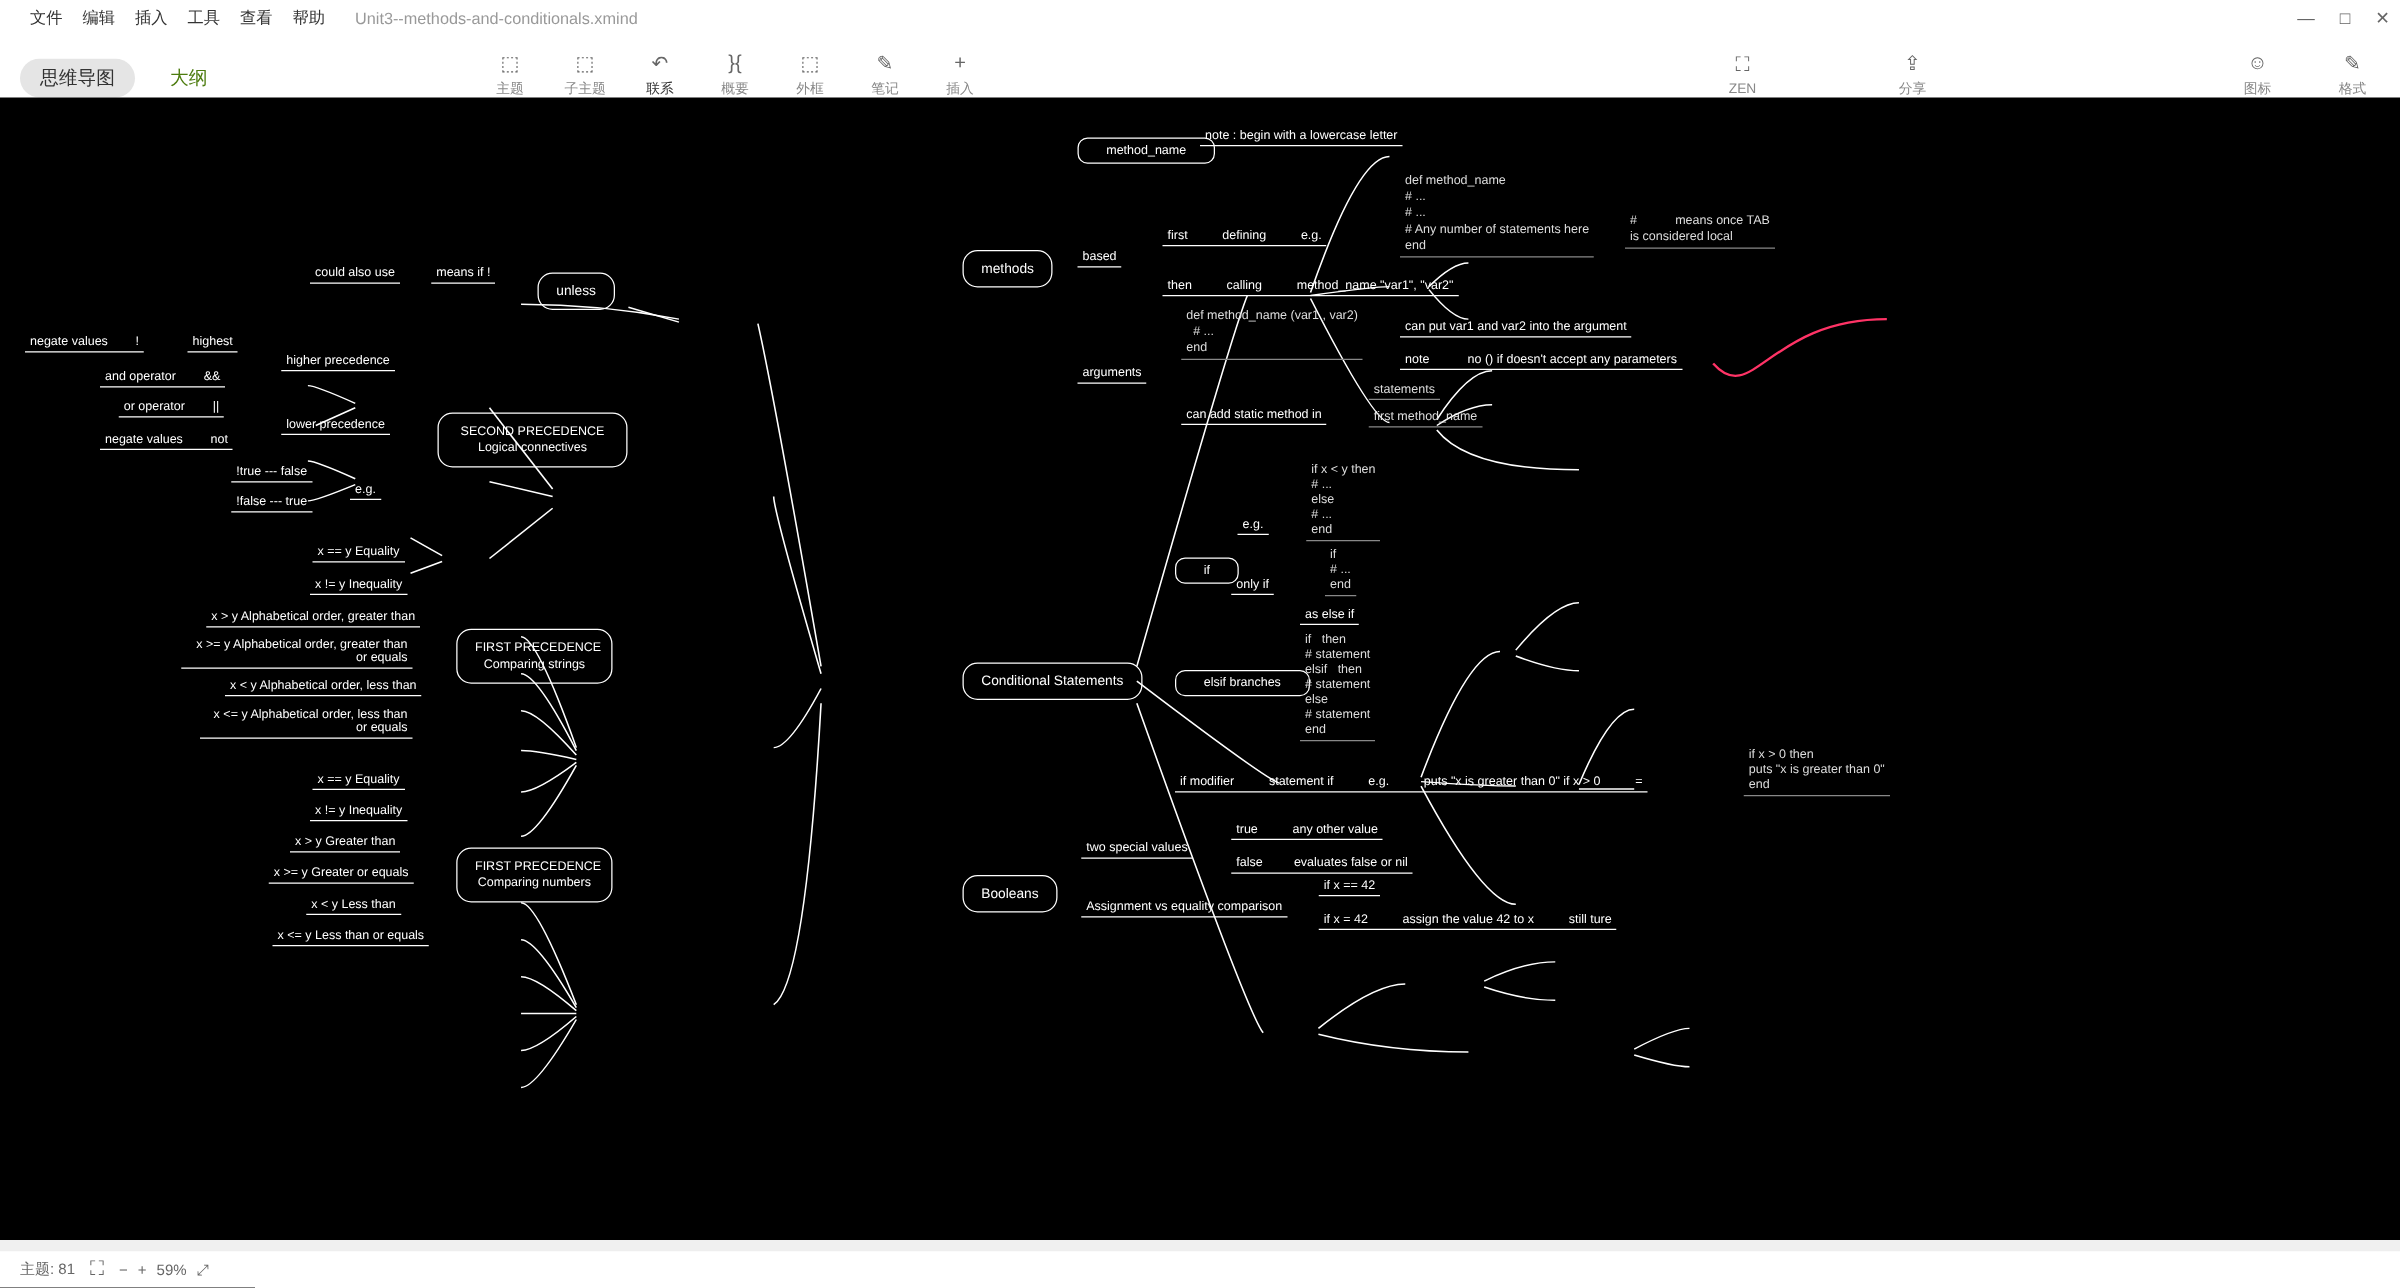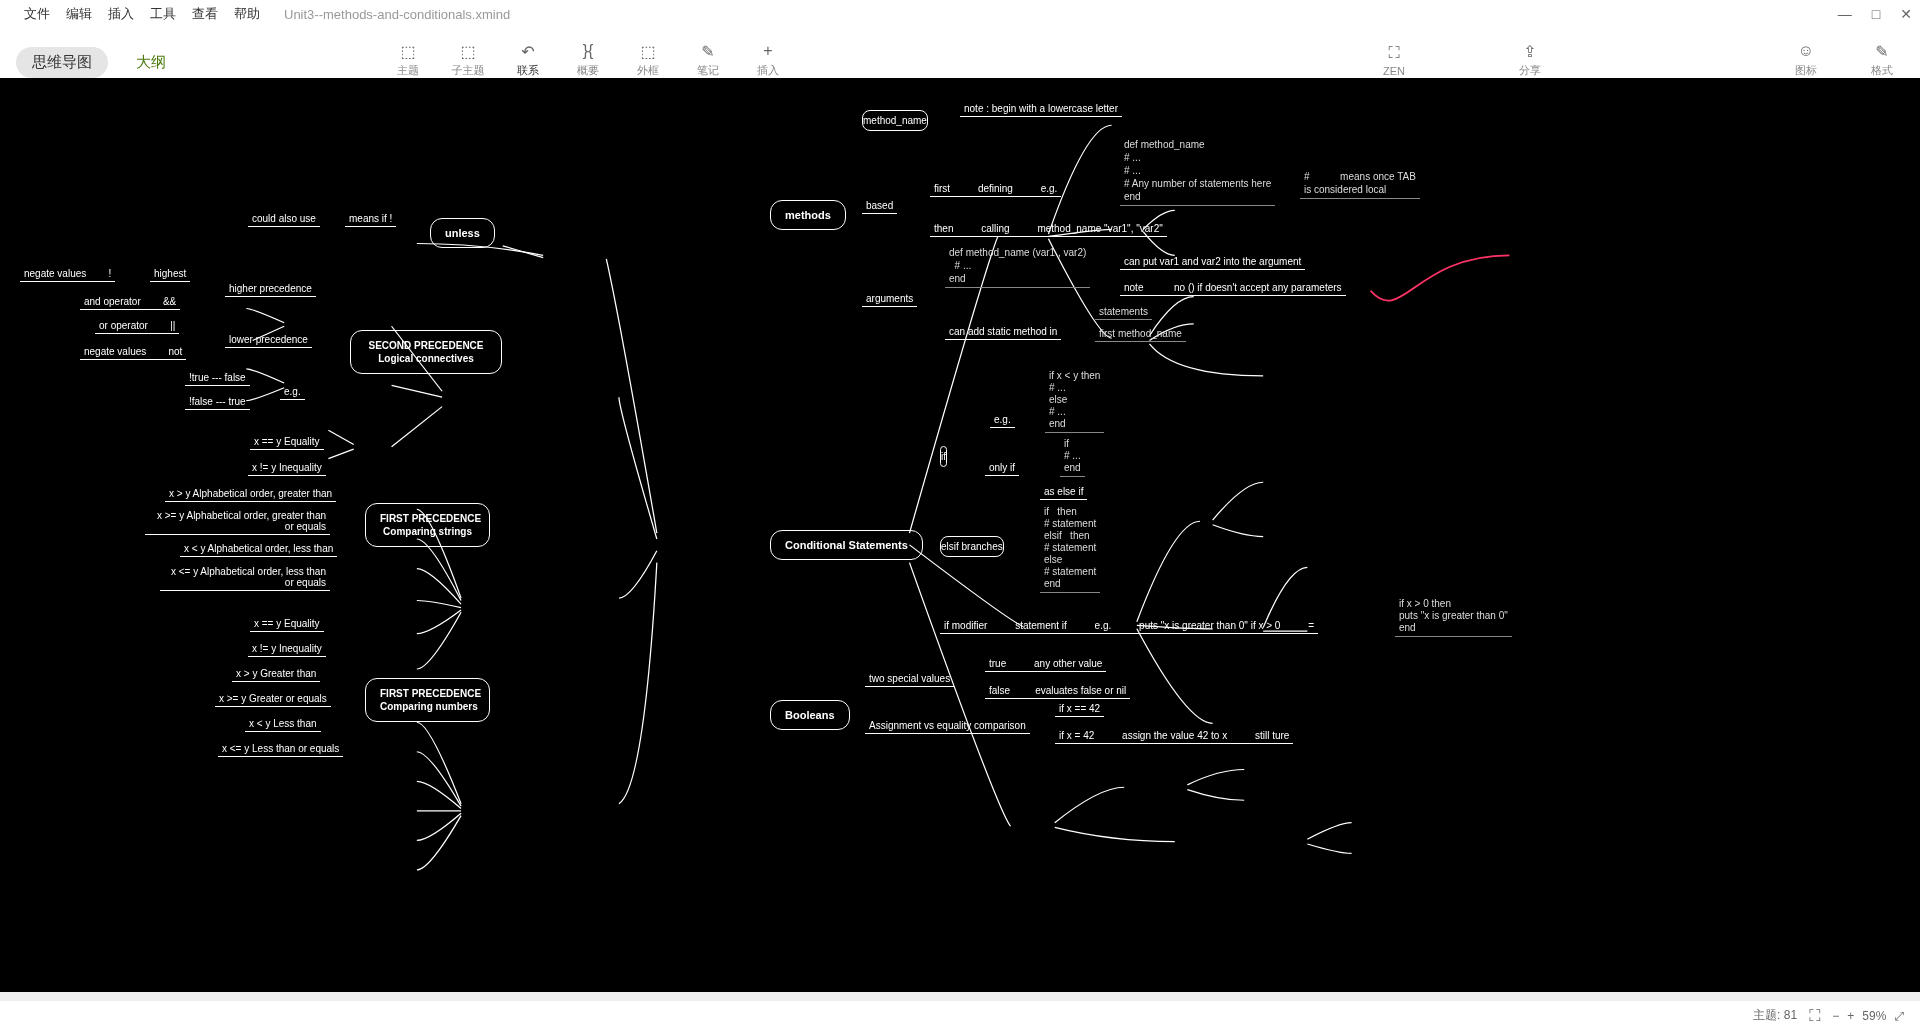--- a/index.html
+++ b/index.html
@@ -13,28 +13,28 @@
 .view-tab.active{background:#e5e5e5;color:#333;font-weight:500}
 .tool-group{position:absolute;left:380px;display:flex;gap:4px}
 .tool-btn{width:56px;text-align:center;cursor:pointer}
 .tool-btn .ico{height:20px;display:flex;align-items:center;justify-content:center;color:#666;font-size:16px}
 .tool-btn .lbl{font-size:11px;color:#888;margin-top:2px}
 .tool-btn.active .lbl{color:#333}
 .right-tools{position:absolute;right:16px;display:flex;gap:32px;align-items:center}
 .right-tools .tool-btn{width:44px}
 .canvas{position:absolute;top:78px;left:0;right:0;bottom:30px;background:#000;overflow:hidden}
 .node{position:absolute;color:#fff;font-size:11px;white-space:nowrap}
-.node.box{border:1.5px solid #fff;border-radius:12px;padding:8px 14px;text-align:center;font-weight:700}
-.node.pill{border:1.5px solid #fff;border-radius:8px;padding:4px 0;font-size:10px}
+.node.box{border:1.5px solid #fff;border-radius:12px;padding:8px 14px;text-align:center;font-weight:400}
+.node.pill{border:1.5px solid #fff;border-radius:8px;padding:4px 22px;font-size:10px}
 .node.leaf{border-bottom:1px solid #fff;padding:0 4px 2px 4px;font-size:10px}
 .node.leaf2{border-bottom:1px solid #888;padding:0 4px 2px 4px;font-size:10px;color:#ddd}
 .center{font-size:16px;line-height:1.4;padding:14px 24px}
 svg.wires{position:absolute;top:0;left:0;width:100%;height:100%;pointer-events:none}
 svg.wires path{stroke:#fff;stroke-width:1;fill:none}
-.statusbar{position:absolute;bottom:0;left:0;right:0;height:30px;display:flex;align-items:center;justify-content:flex-end;padding:0 16px;font-size:12px;color:#666;gap:12px;border-top:1px solid #eee}
+.statusbar{position:absolute;bottom:0;left:0;right:0;height:30px;display:flex;align-items:center;justify-content:flex-start;padding:0 16px;font-size:12px;color:#666;gap:12px;border-top:1px solid #eee}
 .statusbar .zoom-ctl{display:flex;align-items:center;gap:8px}
 .scrollbar-h{position:absolute;bottom:30px;left:0;right:0;height:8px;background:#f0f0f0}
 </style>
 </head>
 <body>
 
 <div class="menubar">
   <span>文件</span>
   <span>编辑</span>
   <span>插入</span>

